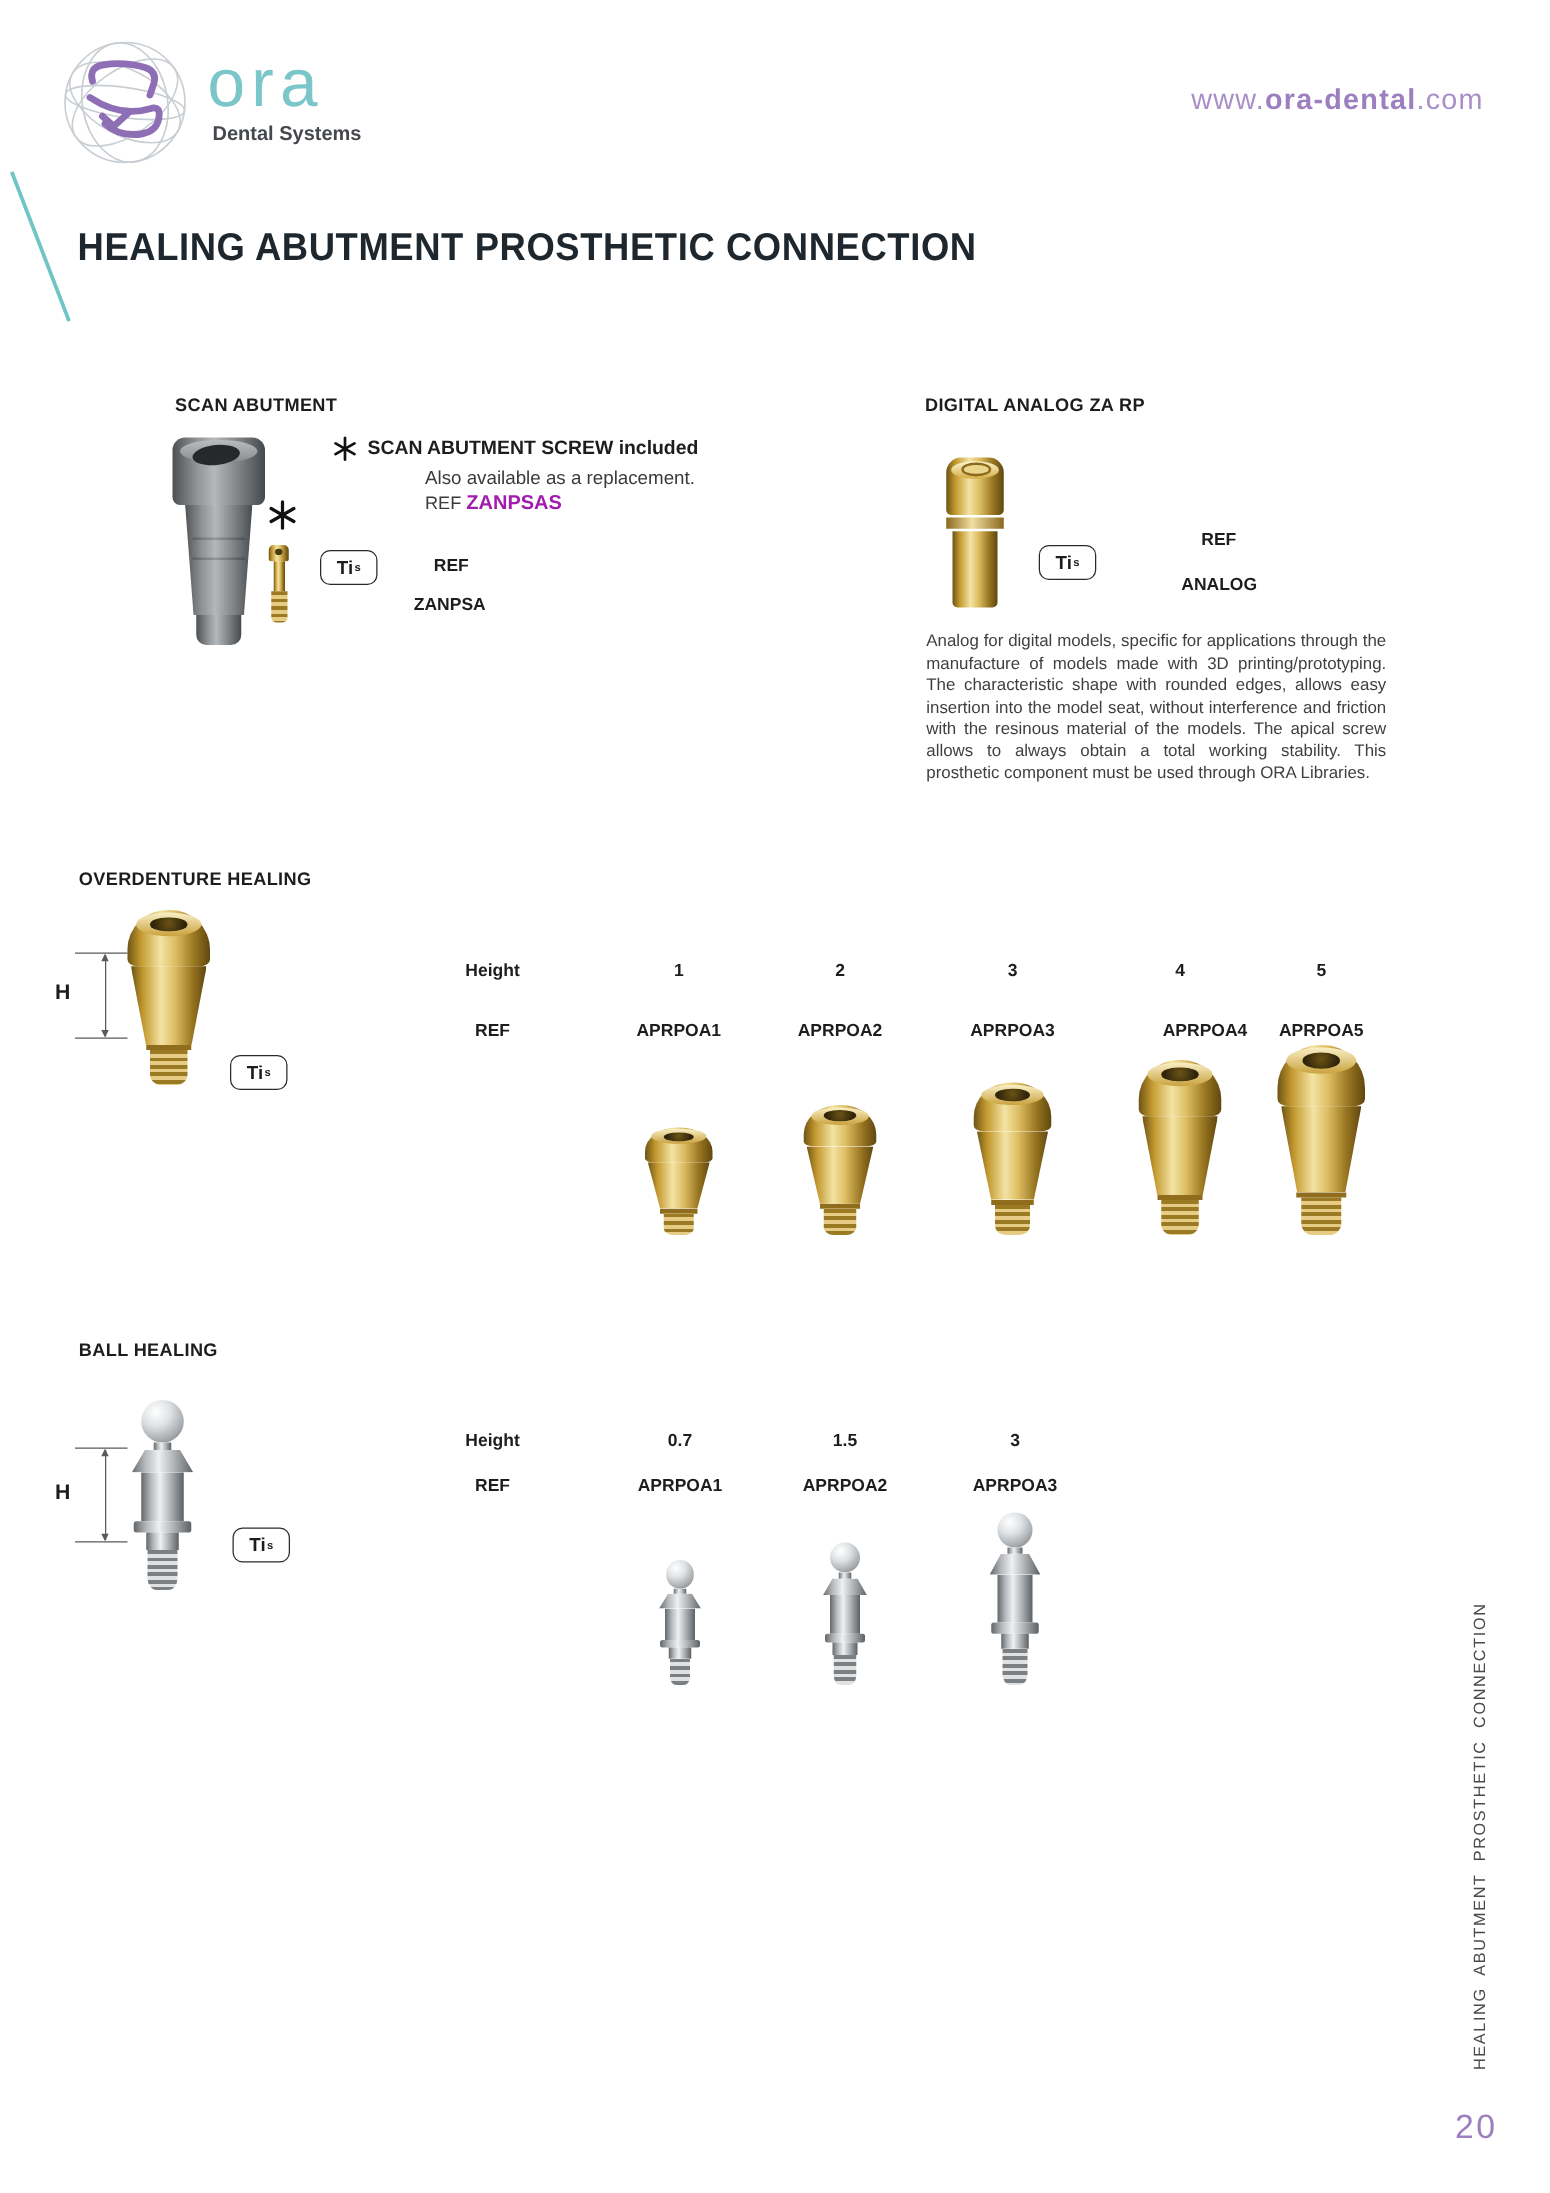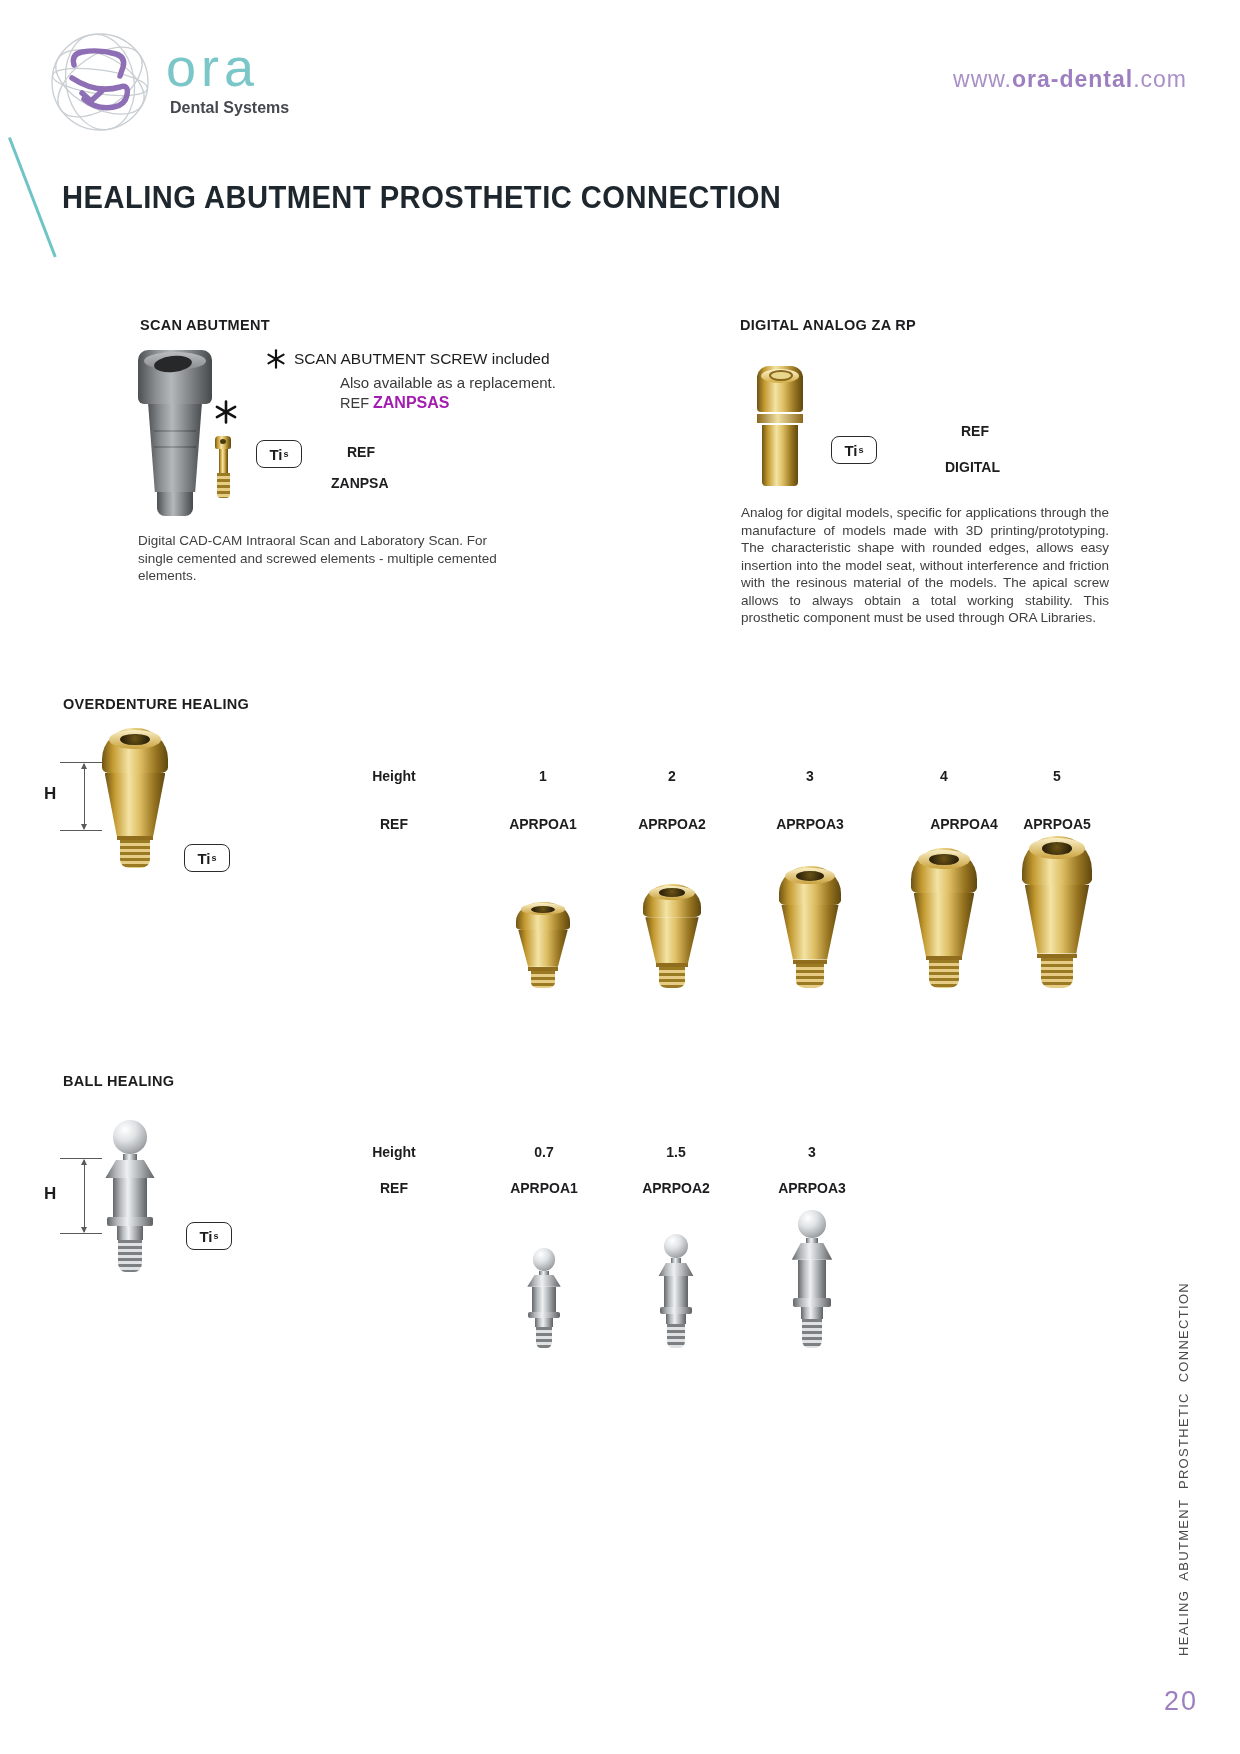--- a/index.html
+++ b/index.html
@@ -158,44 +158,43 @@
   <div class="ref-bold" style="left:347px;top:444px">REF</div>
   <div class="ref-bold" style="left:331px;top:475px">ZANPSA</div>
 
   <svg class="star" style="left:266px;top:349px" width="20" height="20" viewBox="0 0 24 24">
     <g stroke="#111" stroke-width="2.6" stroke-linecap="round">
       <line x1="12" y1="1.5" x2="12" y2="22.5"></line>
         <line x1="2.9" y1="6.8" x2="21.1" y2="17.2"></line>
         <line x1="2.9" y1="17.2" x2="21.1" y2="6.8"></line>
     </g>
   </svg>
-  <div class="abs" style="left:294px;top:350px;font-size:15.5px;font-weight:400;color:#1d1d1f;white-space:nowrap">SCAN ABUTMENT SCREW included</div>
+  <div class="abs" style="left:294px;top:350px;font-size:15.5px;font-weight:700;color:#1d1d1f;white-space:nowrap">SCAN ABUTMENT SCREW included</div>
   <div class="abs" style="left:340px;top:374px;font-size:15px;color:#3a3a3a;white-space:nowrap">Also available as a replacement.</div>
   <div class="abs" style="left:340px;top:394px;font-size:14.5px;color:#3a3a3a;white-space:nowrap">
     <span>REF</span>
     <b style="font-size:16px;color:#a21caf">ZANPSAS</b>
   </div>
 
-  <div class="desc" style="left:138px;top:532px;width:372px">Digital CAD-CAM Intraoral Scan and Laboratory Scan. For single cemented and screwed elements - multiple cemented elements.</div>
 
   <div class="sec-heading" style="left:740px;top:317px">DIGITAL ANALOG ZA RP</div>
 
   <div class="img" style="left:757px;top:366px;width:46px;height:120px">
     <div class="an-top goldH"></div>
     <div class="an-collar"></div>
     <div class="an-shaft goldH"></div>
   </div>
 
   <div class="ti-badge" style="left:831px;top:436px">
       <span>Ti</span>
       <sub>s</sub>
     </div>
 
   <div class="ref-bold" style="left:961px;top:423px">REF</div>
-  <div class="ref-bold" style="left:945px;top:459px">DIGITAL</div>
+  <div class="ref-bold" style="left:945px;top:459px">ANALOG</div>
 
   <div class="desc" style="left:741px;top:504px;width:368px;text-align:justify">Analog for digital models, specific for applications through the manufacture of models made with 3D printing/prototyping. The characteristic shape with rounded edges, allows easy insertion into the model seat, without interference and friction with the resinous material of the models. The apical screw allows to always obtain a total working stability. This prosthetic component must be used through ORA Libraries.</div>
 
   <div class="sec-heading" style="left:63px;top:696px">OVERDENTURE HEALING</div>
 
   <div class="img" style="left:102px;top:728px;width:66px;height:140px">
     <div class="g-cap goldH"></div>
     <div class="g-neck goldH"></div>
     <div class="g-collar"></div>
     <div class="g-thread"></div>

